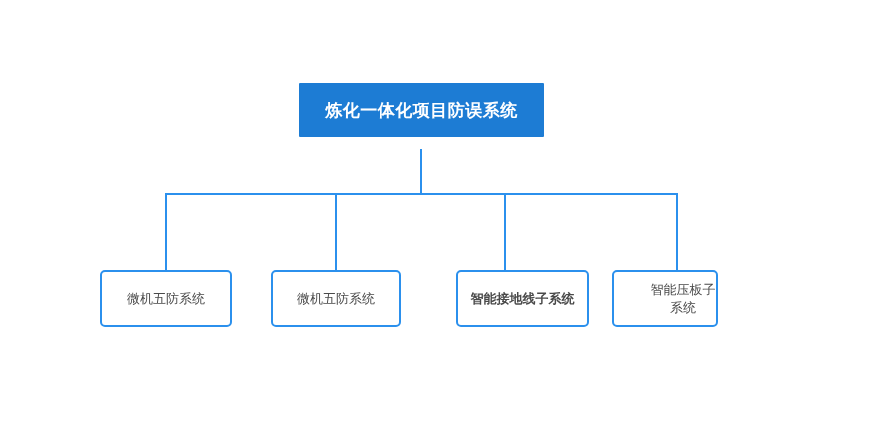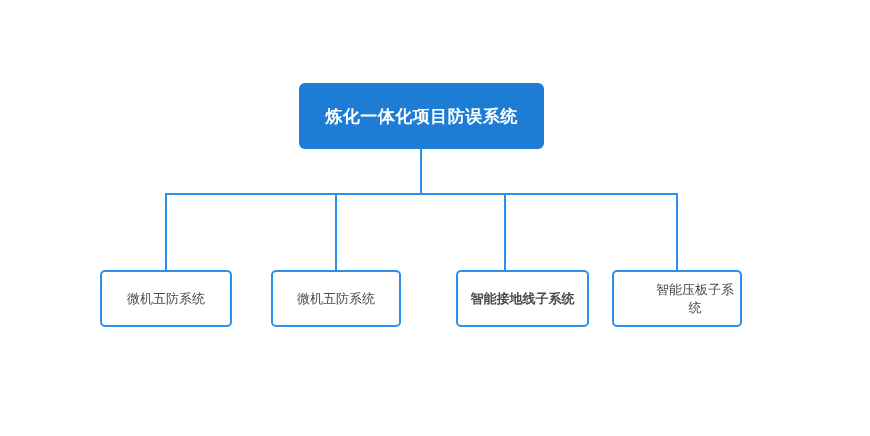--- a/index.html
+++ b/index.html
@@ -20,41 +20,41 @@
     box-sizing: border-box;
     display: flex;
     align-items: center;
     justify-content: center;
     text-align: center;
   }
   .root-node {
     left: 299px;
     top: 83px;
     width: 245px;
-    height: 66px;
+    height: 54px;
     background: var(--root-fill, #1d7cd4);
     color: var(--root-text, #ffffff);
     font-size: 17px;
     font-weight: bold;
     letter-spacing: 0.5px;
-    border-radius: 6px;
+    border-radius: 1px;
   }
   .child-node {
     top: 270px;
     height: 57px;
     background: #ffffff;
     border: 2px solid var(--line, #2b90ed);
     border-radius: 5px;
     color: var(--child-text, #4a4a4a);
     font-size: 13px;
   }
   .child-1 { left: 100px; width: 132px; }
   .child-2 { left: 271px; width: 130px; }
   .child-3 { left: 456px; width: 133px; font-weight: bold; }
-  .child-4 { left: 612px; width: 130px; padding-left: 36px; }
+  .child-4 { left: 612px; width: 106px; padding-left: 36px; }
 
   .connector {
     position: absolute;
     background: var(--line, #2b90ed);
   }
   .stem       { left: 420px; top: 149px; width: 2px; height: 45px; }
   .cross-bar  { left: 165px; top: 193px; width: 513px; height: 2px; }
   .drop       { top: 193px; width: 2px; height: 78px; }
   .drop-1 { left: 165px; }
   .drop-2 { left: 335px; }

